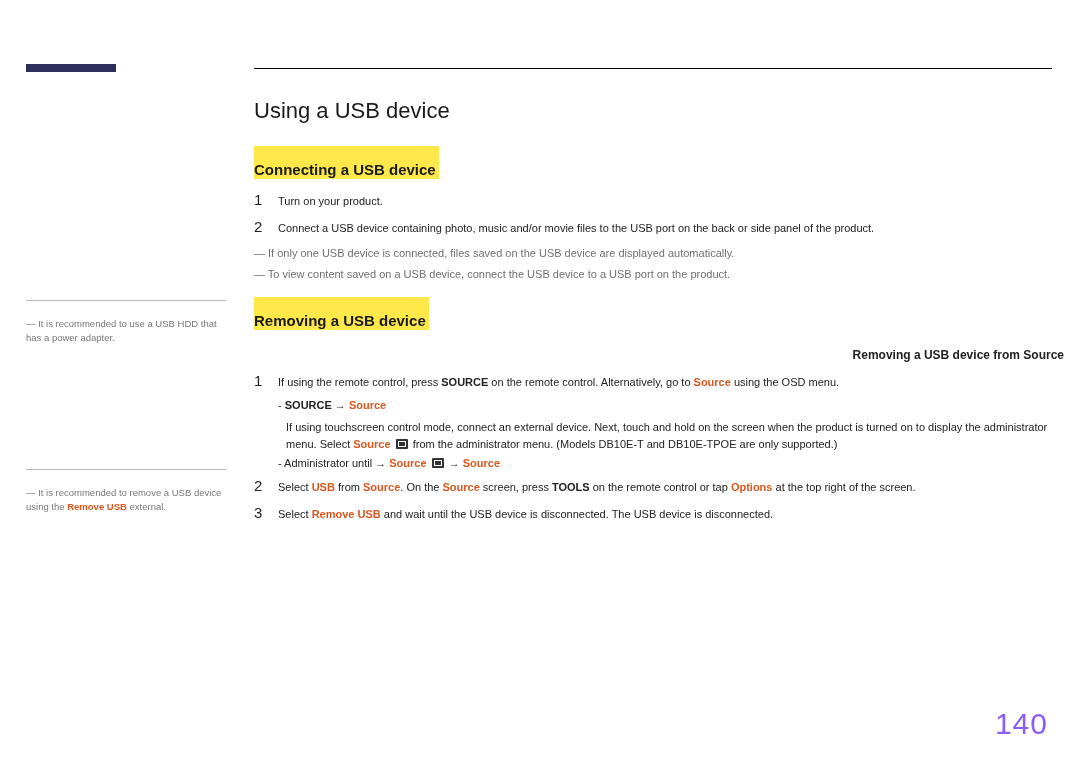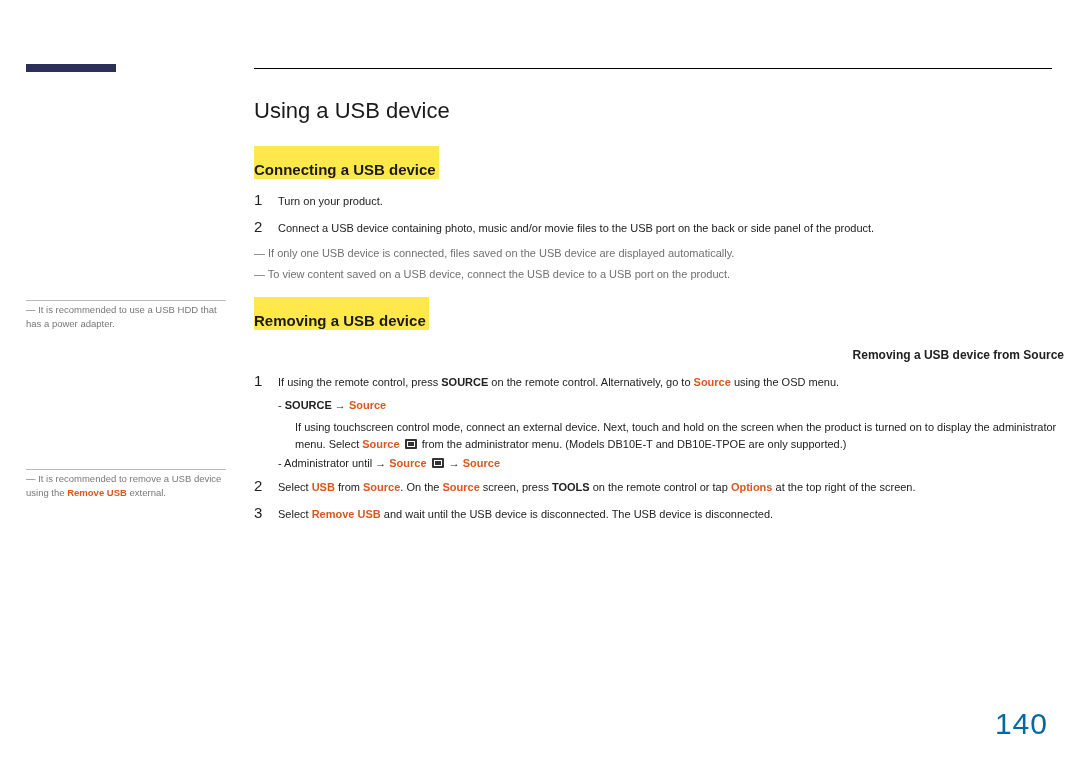--- a/index.html
+++ b/index.html
@@ -88,28 +88,28 @@
     text-align: right;
   }
   .sidebar-note {
     position: absolute;
     left: 26px;
     width: 200px;
     font-size: 9.5px;
     color: #777;
     line-height: 1.5;
     border-top: 1px solid #bbb;
-    padding-top: 2px;
+    padding-top: 16px;
   }
   .page-num {
     position: absolute;
     right: 32px;
     bottom: 22px;
     font-size: 30px;
-    color: #0369a1;
+    color: #8b5cf6;
     letter-spacing: 1px;
   }
   .orange { color: #d9581f; font-weight: bold; }
   .boldk { font-weight: bold; }
   .indent-note {
     font-size: 11px;
     margin: 4px 0 8px 24px;
     color: #222;
   }
   .src-icon {
@@ -166,21 +166,21 @@
         <div class="step-num">1</div>
         <div class="step-body">
           <span>If using the remote control, press </span><span class="boldk">SOURCE</span><span> on the remote control. Alternatively, go to </span><span class="orange">Source</span><span> using the OSD menu.</span>
         </div>
       </div>
 
       <div class="indent-note">
         <span>- </span><span class="boldk">SOURCE</span><span> → </span><span class="orange">Source</span>
       </div>
 
-      <div class="step-body" style="margin-left:41px; margin-bottom:4px;">
+      <div class="step-body" style="margin-left:32px; margin-bottom:4px;">
         <span>If using touchscreen control mode, connect an external device. Next, touch and hold on the screen when the product is turned on to display the administrator menu. Select </span><span class="orange">Source</span> <span class="src-icon"></span> <span> from the administrator menu. (Models DB10E-T and DB10E-TPOE are only supported.)</span>
       </div>
 
       <div class="indent-note">
         <span>- Administrator until → </span><span class="orange">Source</span> <span class="src-icon"></span><span> → </span><span class="orange">Source</span>
       </div>
 
       <div class="step-row">
         <div class="step-num">2</div>
         <div class="step-body">

